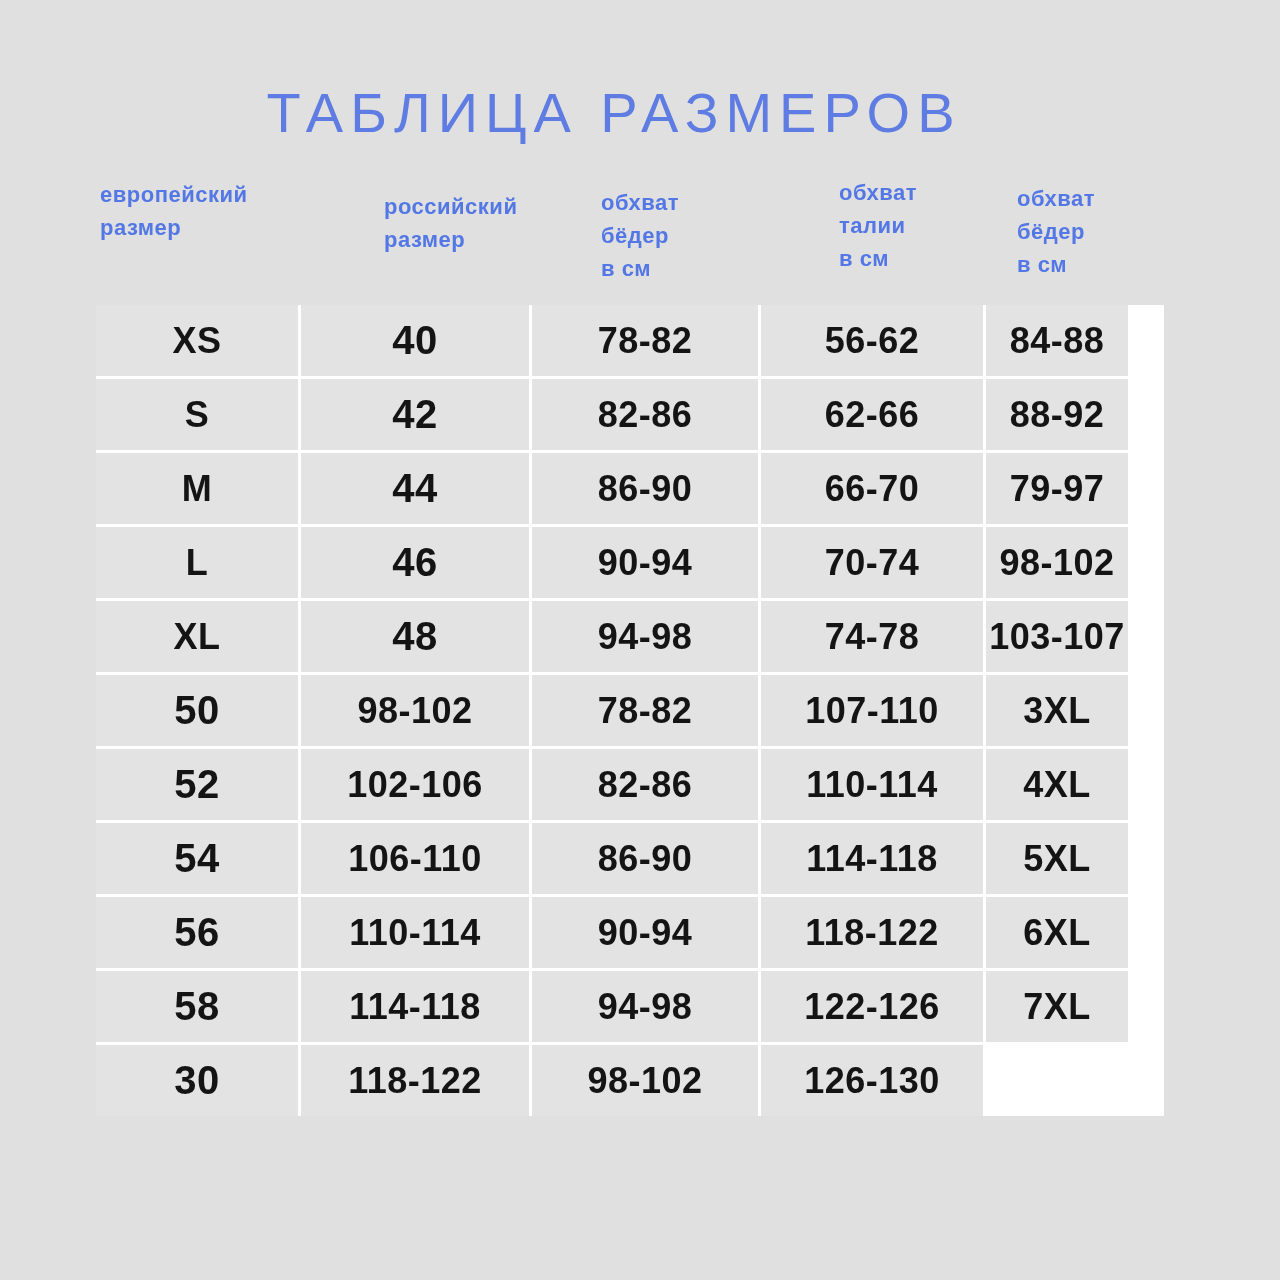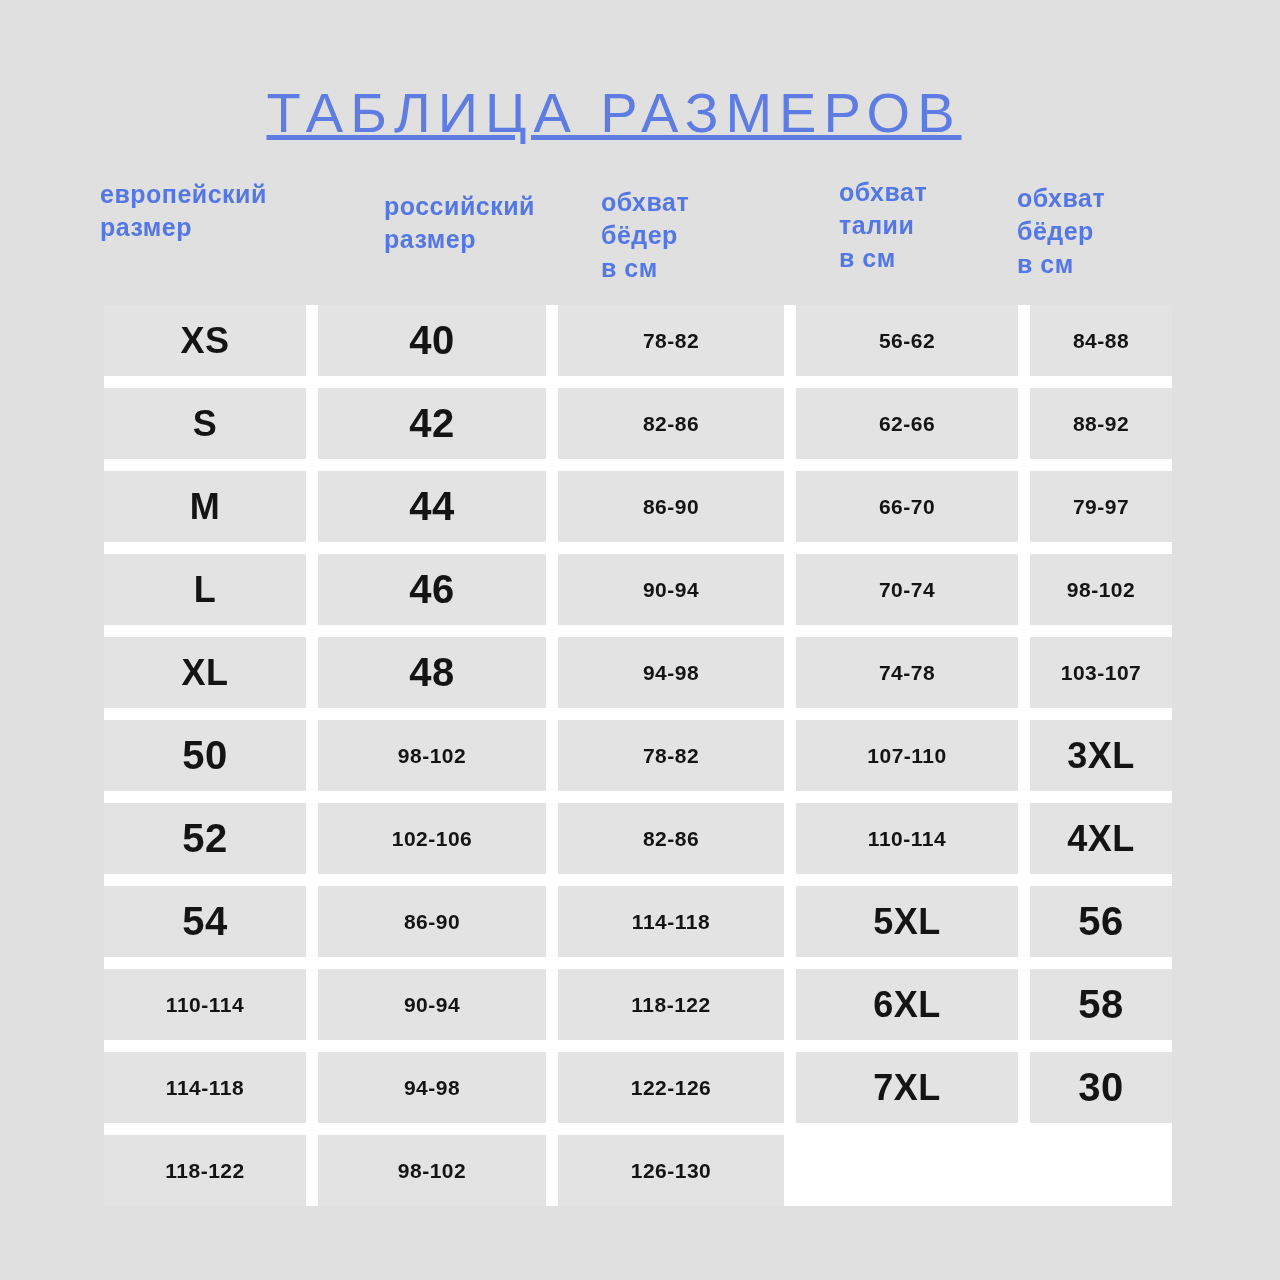--- a/index.html
+++ b/index.html
@@ -17,59 +17,58 @@
   .title {
     position: absolute;
     top: 80px;
     left: 0;
     width: 1228px;
     text-align: center;
     font-size: 56px;
     font-weight: 400;
     letter-spacing: 7px;
     color: #5e7ce2;
-    text-decoration: underline;
   }
   .hdr {
     position: absolute;
     color: #5477e6;
     font-weight: bold;
-    font-size: 25px;
+    font-size: 22px;
     line-height: 33px;
     letter-spacing: 0.5px;
   }
   .h0 { left: 100px;  top: 178px; }
   .h1 { left: 340px;  top: 190px; margin-left: 44px; }
   .h2 { left: 601px;  top: 186px; }
   .h3 { left: 839px;  top: 176px; }
   .h4 { left: 1017px; top: 182px; }
   .size-table {
     position: absolute;
-    left: 104px;
+    left: 96px;
     top: 305px;
     width: 1068px;
     background: #ffffff; 
     display: grid;
     grid-template-columns: 202px 228px 226px 222px 142px;
     grid-auto-rows: 71px;
-    gap: 12px;
+    gap: 3px;
   }
   .cell {
     background: #e3e3e3;
     display: flex;
     align-items: center;
     justify-content: center;
     color: #141414;
     font-weight: bold;
     letter-spacing: 0.5px;
     white-space: nowrap;
   }
   .cell.c0 { font-size: 36px; }
   .cell.c1 { font-size: 40px; }
-  .cell.c2, .cell.c3, .cell.c4 { font-size: 21px; }
+  .cell.c2, .cell.c3, .cell.c4 { font-size: 36px; }
 </style>
 </head>
 <body>
 
 <div class="title">ТАБЛИЦА РАЗМЕРОВ</div>
 
 <div class="hdr h0">
   <div>европейский</div>
   <div>размер</div>
 </div>
@@ -123,20 +122,21 @@
     <div class="cell c2">98-102</div>
     <div class="cell c3">78-82</div>
     <div class="cell c4">107-110</div>
     <div class="cell c0">3XL</div>
     <div class="cell c1">52</div>
     <div class="cell c2">102-106</div>
     <div class="cell c3">82-86</div>
     <div class="cell c4">110-114</div>
     <div class="cell c0">4XL</div>
     <div class="cell c1">54</div>
+    <div class="cell c2">106-110</div>
     <div class="cell c3">86-90</div>
     <div class="cell c4">114-118</div>
     <div class="cell c0">5XL</div>
     <div class="cell c1">56</div>
     <div class="cell c2">110-114</div>
     <div class="cell c3">90-94</div>
     <div class="cell c4">118-122</div>
     <div class="cell c0">6XL</div>
     <div class="cell c1">58</div>
     <div class="cell c2">114-118</div>

